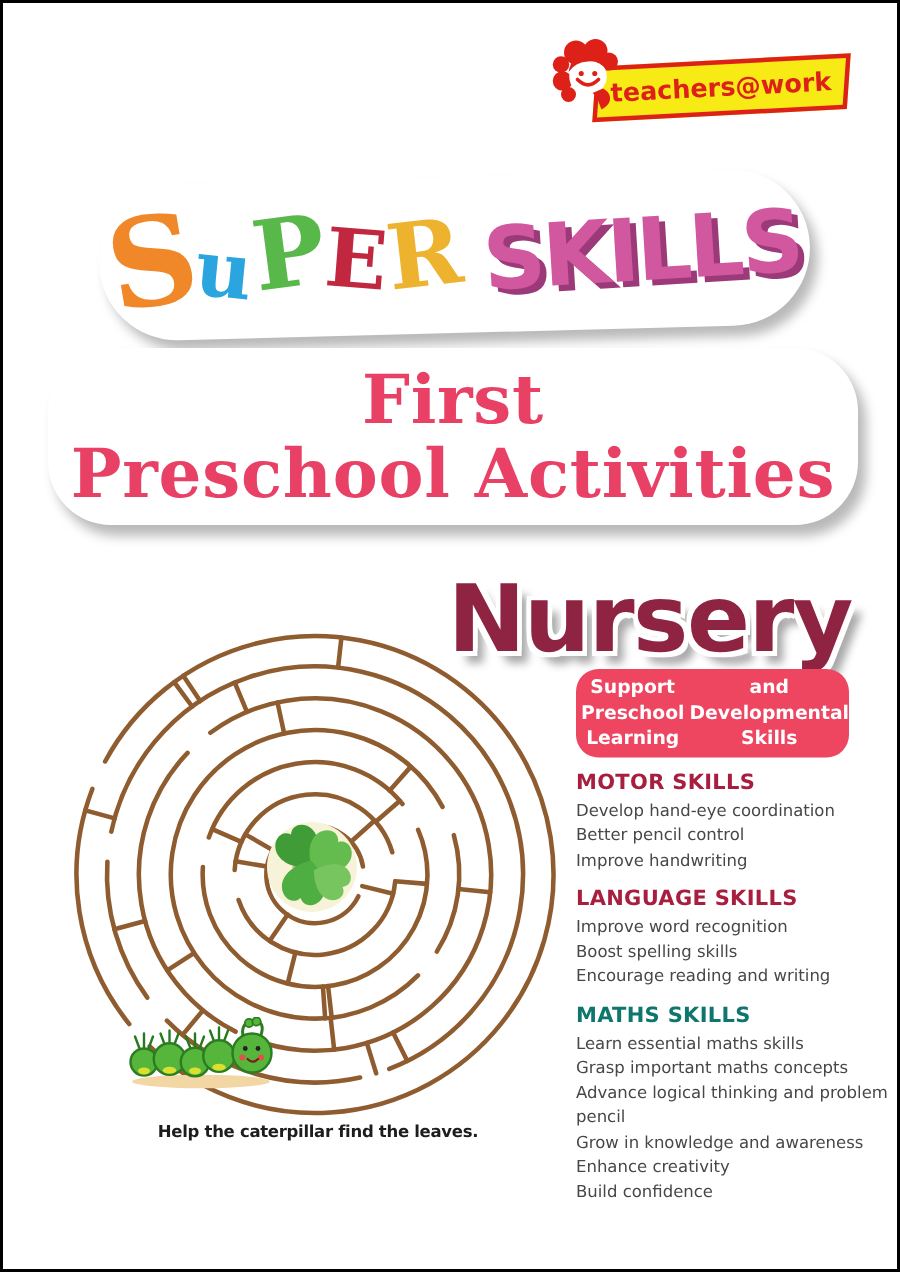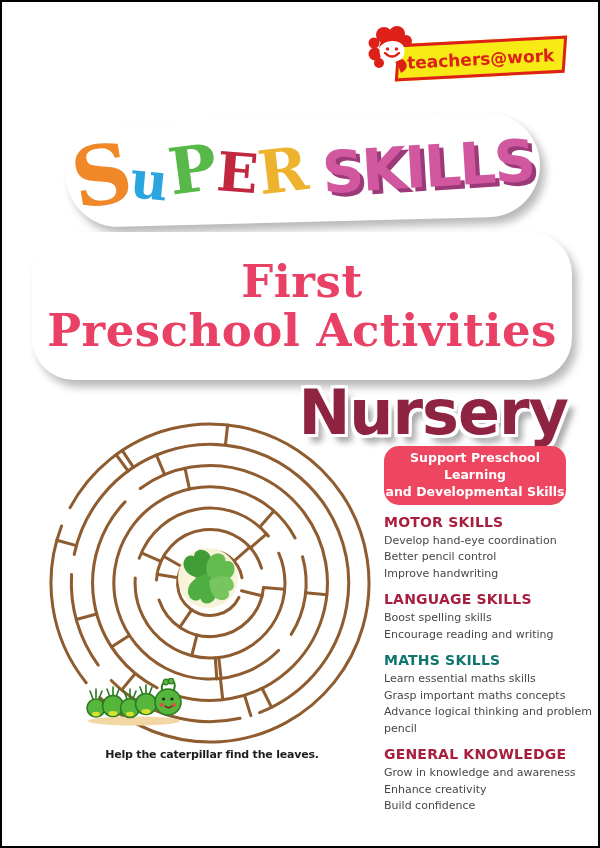--- a/index.html
+++ b/index.html
@@ -20,41 +20,41 @@
               transform:rotate(-1.5deg);display:flex;align-items:center;justify-content:center;}
   .super-letter{font-family:"DejaVu Serif",serif;font-weight:bold;display:inline-block;line-height:1;}
   .super-letter:nth-child(1){font-size:82px;transform:rotate(-8deg);}
   .super-letter:nth-child(2){font-size:52px;transform:rotate(7deg) translateY(7px);}
   .super-letter:nth-child(3){font-size:64px;transform:rotate(-6deg) translateY(-3px);}
   .super-letter:nth-child(4){font-size:54px;transform:rotate(6deg) translateY(1px);}
   .super-letter:nth-child(5){font-size:60px;transform:rotate(-5deg);}
   .skills-word{margin-left:14px;font-weight:bold;font-size:58px;letter-spacing:-2px;line-height:1;
                transform:rotate(-2deg);text-shadow:4px 4px 0 #9c3a79;font-family:"DejaVu Sans",sans-serif;}
 
-  .blob-first{left:30px;top:230px;width:540px;height:148px;border-radius:42px;
+  .blob-first{left:30px;top:230px;width:540px;height:118px;border-radius:42px;
               display:flex;flex-direction:column;align-items:center;justify-content:center;}
   .subtitle-line{font-family:"DejaVu Serif",serif;font-weight:bold;font-size:45px;line-height:1.1;letter-spacing:.5px;}
 
   
   .nursery{position:absolute;top:380px;right:30px;font-size:62px;font-weight:bold;letter-spacing:-1px;line-height:1;
            text-shadow:-3px -3px 0 #fff,3px -3px 0 #fff,-3px 3px 0 #fff,3px 3px 0 #fff,
                        -3px 0 0 #fff,3px 0 0 #fff,0 -3px 0 #fff,0 3px 0 #fff,
                        7px 8px 6px rgba(0,0,0,.35);}
 
   
   .maze{position:absolute;left:46px;top:420px;width:324px;height:326px;}
   .maze-svg{position:absolute;left:0;top:0;width:100%;height:100%;}
   .leaves{position:absolute;left:122px;top:118px;}
   .caterpillar{position:absolute;left:34px;top:256px;}
   .caption{position:absolute;left:40px;top:746px;width:340px;text-align:center;font-weight:bold;
            font-size:11px;color:#1d1d1d;letter-spacing:-.2px;}
 
   
   .right-col{position:absolute;left:382px;top:444px;width:212px;}
-  .banner{width:182px;min-height:40px;border-radius:15px;display:flex;flex-direction:column;align-items:center;
+  .banner{width:182px;min-height:40px;border-radius:15px;display:flex;flex-direction:row;align-items:center;
           justify-content:center;color:#fff;font-weight:bold;font-size:12.5px;line-height:1.35;text-align:center;
           padding:4px 0;box-sizing:border-box;}
   .section-title{font-size:14px;font-weight:bold;margin:9px 0 3px;letter-spacing:.2px;}
   .section-item{font-size:11px;color:#474747;line-height:16.5px;}
 </style>
 </head>
 <body>
 
 <div class="page">
 
@@ -198,31 +198,31 @@
 
     <div>
       <div class="section-title" style="color: rgb(168, 30, 62);">MOTOR SKILLS</div>
       <div class="section-item">Develop hand-eye coordination</div>
       <div class="section-item">Better pencil control</div>
       <div class="section-item">Improve handwriting</div>
     </div>
 
     <div>
       <div class="section-title" style="color: rgb(168, 30, 62);">LANGUAGE SKILLS</div>
+      <div class="section-item">Improve word recognition</div>
       <div class="section-item">Boost spelling skills</div>
       <div class="section-item">Encourage reading and writing</div>
     </div>
 
     <div>
       <div class="section-title" style="color: #0f766e;">MATHS SKILLS</div>
       <div class="section-item">Learn essential maths skills</div>
       <div class="section-item">Grasp important maths concepts</div>
       <div class="section-item">Advance logical thinking and problem pencil</div>
     </div>
 
     <div>
-      <div class="section-title" style="color: rgb(168, 30, 62);">GENERAL KNOWLEDGE</div>
       <div class="section-item">Grow in knowledge and awareness</div>
       <div class="section-item">Enhance creativity</div>
       <div class="section-item">Build confidence</div>
     </div>
   </div>
 </div>
 
 </body></html>

